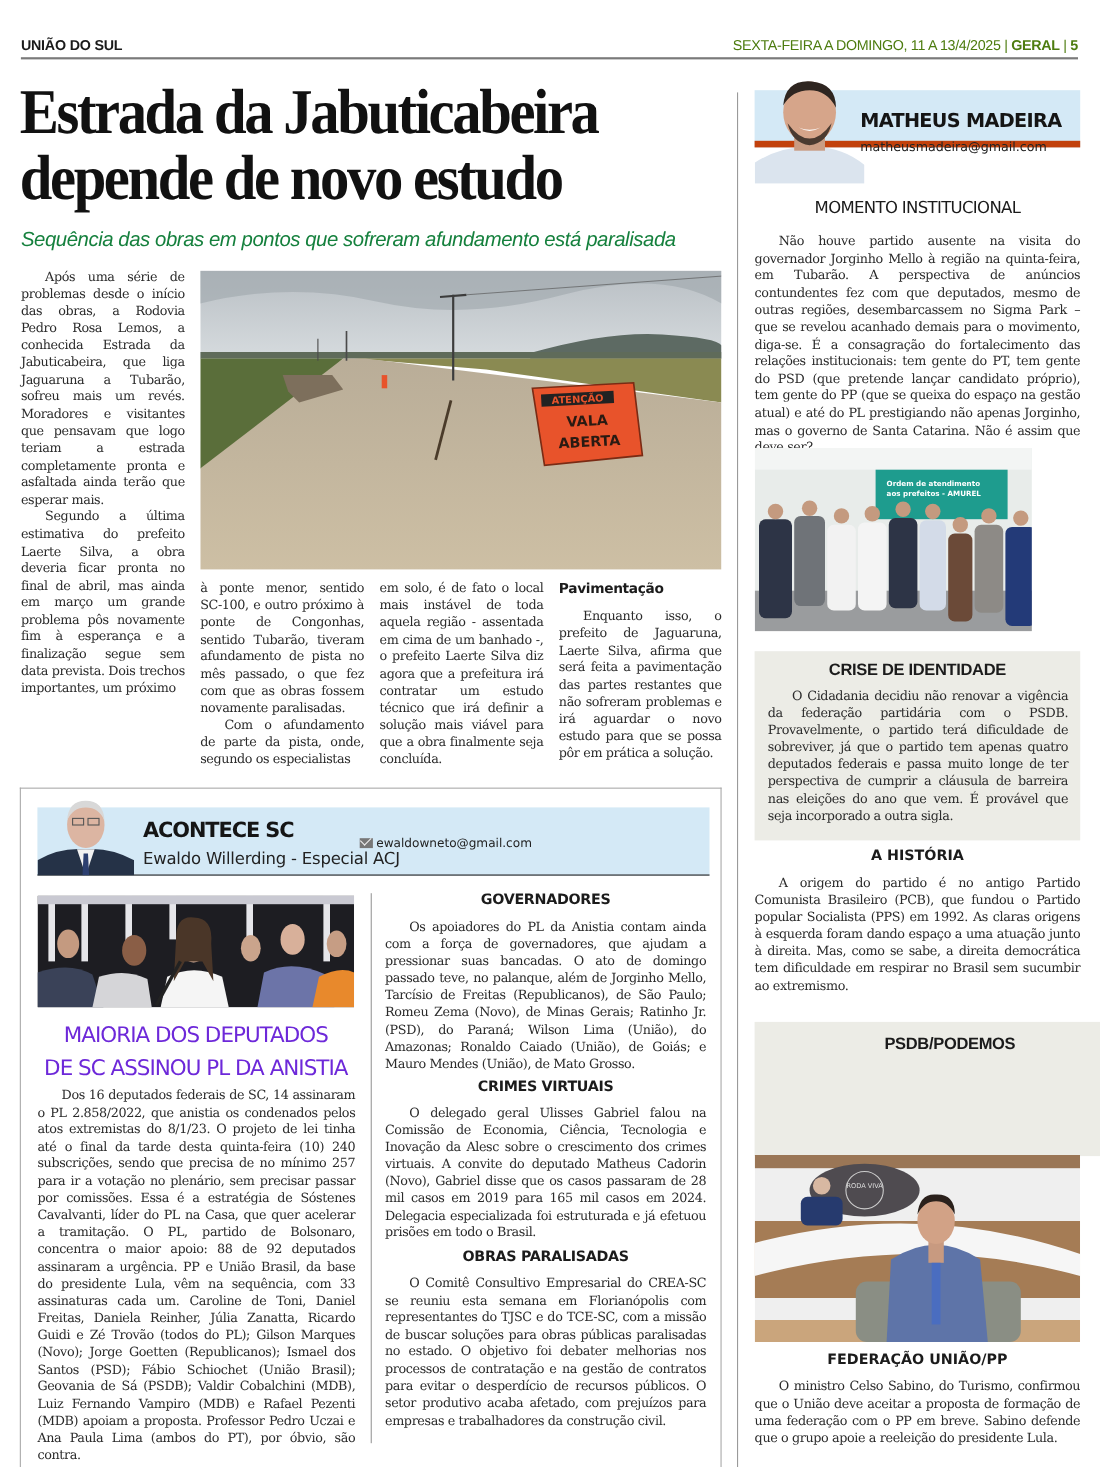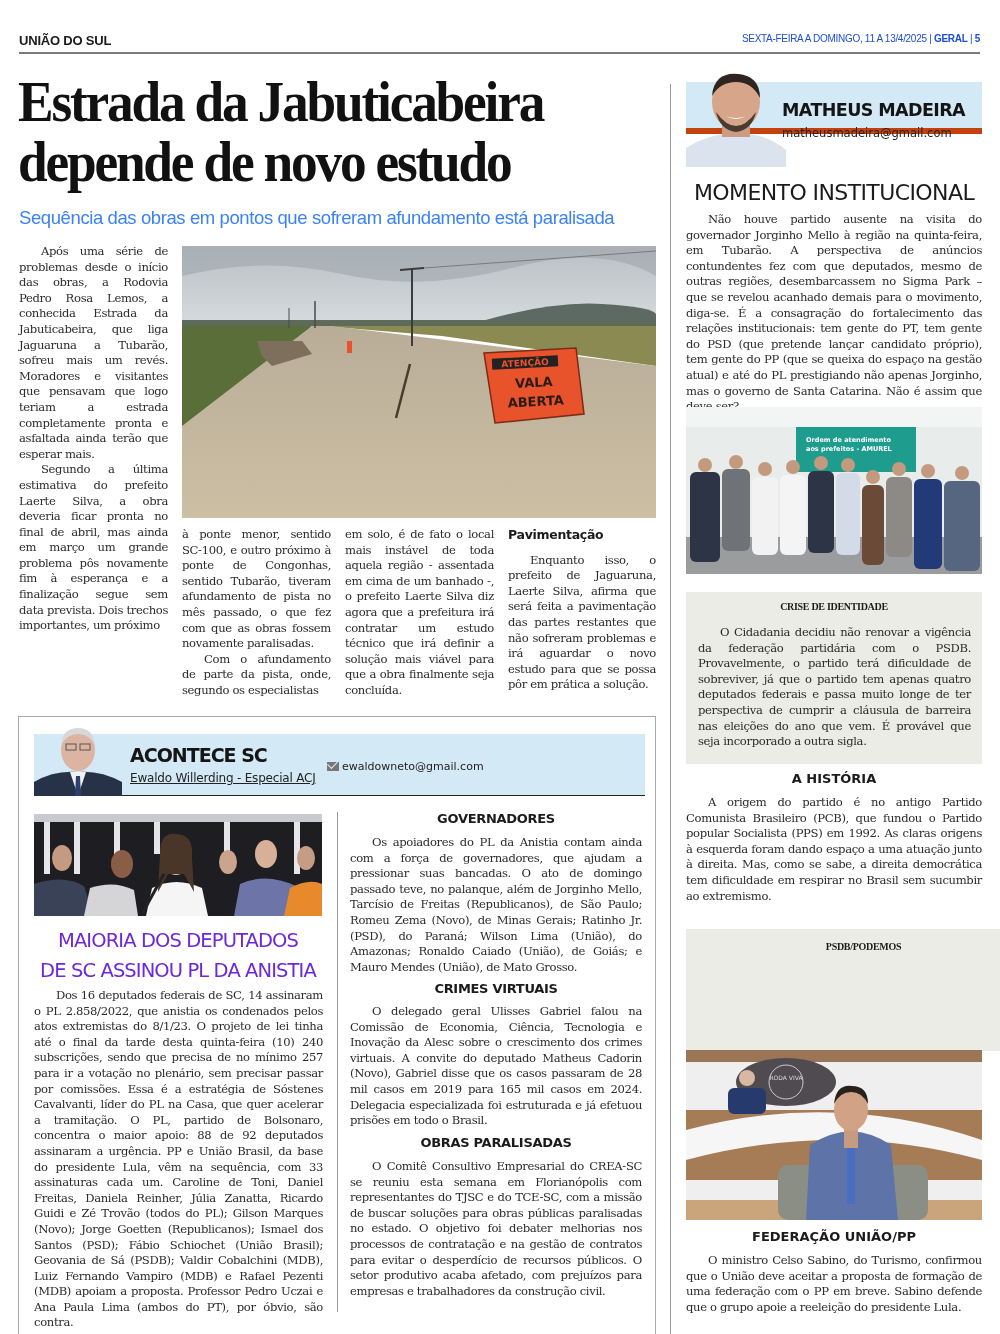--- a/index.html
+++ b/index.html
@@ -3,27 +3,27 @@
 <meta charset="utf-8">
 <style>
   * { box-sizing: border-box; margin: 0; padding: 0; }
   html, body { width: 1000px; height: 1334px; background: #ffffff; overflow: hidden; }
   body { position: relative; font-family: "DejaVu Serif", serif; color: #222; }
 
   .abs { position: absolute; }
 
   
   .masthead-left { left: 19px; top: 33px; font-family: "Liberation Sans", sans-serif; font-weight: bold; font-size: 13px; letter-spacing: -0.2px; color: #1a1a1a; }
-  .masthead-right { right: 20px; top: 33px; font-family: "Liberation Sans", sans-serif; font-size: 10px; color: #1d4ed8; letter-spacing: -0.3px; }
+  .masthead-right { right: 20px; top: 33px; font-family: "Liberation Sans", sans-serif; font-size: 13px; color: #4d7c0f; letter-spacing: -0.3px; }
   .masthead-right b { font-weight: bold; }
   .masthead-rule { left: 19px; right: 20px; top: 52px; height: 2px; background: #7a7a7a; }
 
   
   .headline { left: 18px; top: 72px; width: 640px; font-family: "Liberation Serif", serif; font-weight: bold; font-size: 58px; line-height: 60px; letter-spacing: -2.4px; color: #111; transform: scaleX(0.92); transform-origin: left top; }
-  .subhead { left: 19px; top: 207px; font-family: "Liberation Sans", sans-serif; font-size: 18.5px; color: #3b82f6; letter-spacing: -0.4px; }
+  .subhead { left: 19px; top: 207px; font-family: "Liberation Sans", sans-serif; font-size: 18.5px; color: #15803d; letter-spacing: -0.4px; font-style: italic; }
 
   
   .txt { font-family: "DejaVu Serif", serif; font-size: 11.6px; line-height: 15.6px; color: #2b2b2b; text-align: justify; hyphens: auto; letter-spacing: -0.35px; }
   .txt p { text-indent: 22px; }
   .col1 { left: 19px; top: 244px; width: 149px; }
   .col2 { left: 182px; top: 527px; width: 149px; }
   .col3 { left: 345px; top: 527px; width: 149px; }
   .col4 { left: 508px; top: 527px; width: 148px; }
   .col4 h3 { font-family: "DejaVu Sans", sans-serif; font-size: 12.5px; font-weight: bold; color: #1b1b1b; margin-bottom: 10px; letter-spacing: -0.3px; }
 
@@ -32,45 +32,45 @@
 
   
   .vdivider { left: 670px; top: 84px; width: 1px; height: 1250px; background: #9a9a9a; }
 
   
   .col-header { left: 686px; top: 82px; width: 296px; height: 52px; background: #d4e9f6; border-bottom: 6px solid #c2410c; }
   .col-header .name { position: absolute; left: 96px; top: 18px; font-family: "DejaVu Sans", sans-serif; font-weight: bold; font-size: 17.5px; color: #151515; letter-spacing: -0.6px; }
   .col-header .email { position: absolute; left: 96px; top: 44px; font-family: "DejaVu Sans", sans-serif; font-size: 11.5px; color: #222; }
   .portrait-mm { left: 686px; top: 68px; width: 100px; height: 99px; overflow: hidden; }
 
-  .right-title { left: 686px; top: 180px; width: 296px; text-align: center; font-family: "DejaVu Sans", sans-serif; font-size: 22px; color: #1b1b1b; letter-spacing: -0.6px; }
+  .right-title { left: 686px; top: 180px; width: 296px; text-align: center; font-family: "DejaVu Sans", sans-serif; font-size: 15px; color: #1b1b1b; letter-spacing: -0.6px; }
   .right-txt { left: 686px; width: 296px; }
   .rt1 { top: 212px; }
 
-  .group-photo { left: 686px; top: 407px; width: 296px; height: 167px; overflow: hidden; }
+  .group-photo { left: 686px; top: 407px; width: 252px; height: 167px; overflow: hidden; }
 
   .boxgray { background: #ececE6; }
   .box1 { left: 686px; top: 592px; width: 296px; height: 172px; }
   .box2 { left: 686px; top: 929px; width: 355px; height: 122px; }
-  .box-h { position: absolute; left: 0; width: 100%; text-align: center; font-family: Liberation Serif, serif; font-weight: bold; font-size: 10px; color: #1b1b1b; letter-spacing: -0.3px; }
+  .box-h { position: absolute; left: 0; width: 100%; text-align: center; font-family: Liberation Sans, sans-serif; font-weight: bold; font-size: 15px; color: #1b1b1b; letter-spacing: -0.3px; }
   .box-t { position: absolute; left: 12px; width: 273px; }
 
   .h-historia { left: 686px; top: 771px; width: 296px; text-align: center; font-family: "DejaVu Sans", sans-serif; font-weight: bold; font-size: 13px; color: #1b1b1b; }
   .rt-historia { top: 795px; }
 
   .sabino-photo { left: 686px; top: 1050px; width: 296px; height: 170px; overflow: hidden; }
   .h-federacao { left: 686px; top: 1229px; width: 296px; text-align: center; font-family: "DejaVu Sans", sans-serif; font-weight: bold; font-size: 13px; color: #1b1b1b; }
   .rt-federacao { top: 1253px; }
 
   
   .frame { left: 18px; top: 716px; width: 638px; height: 620px; border: 1px solid #aaa; border-bottom: none; }
   .ac-header { left: 34px; top: 734px; width: 611px; height: 62px; background: #d4e9f6; border-bottom: 1.5px solid #222; }
   .ac-portrait { left: 34px; top: 724px; width: 88px; height: 72px; overflow: hidden; }
   .ac-title { left: 130px; top: 744px; font-family: "DejaVu Sans", sans-serif; font-weight: bold; font-size: 19px; letter-spacing: -1px; color: #151515; }
-  .ac-author { left: 130px; top: 771px; font-family: "DejaVu Sans", sans-serif; font-size: 12px; color: #222; letter-spacing: -0.2px; text-decoration: underline; }
+  .ac-author { left: 130px; top: 771px; font-family: "DejaVu Sans", sans-serif; font-size: 15px; color: #222; letter-spacing: -0.2px; }
   .ac-email { left: 327px; top: 760px; font-family: "DejaVu Sans", sans-serif; font-size: 11px; color: #222; display: flex; align-items: center; gap: 3px; }
   .mail-icon { width: 12px; height: 9px; background: #777; position: relative; display: inline-block; }
   .mail-icon::after { content: ""; position: absolute; left: 1px; top: 0; width: 8px; height: 5px; border-left: 1px solid #eee; border-bottom: 1px solid #eee; transform: rotate(-45deg) translate(1px, -1px); }
 
   .plenario-photo { left: 34px; top: 814px; width: 288px; height: 102px; overflow: hidden; }
   .midv { left: 337px; top: 812px; width: 1px; height: 500px; background: #9a9a9a; }
 
   .maioria-title { left: 34px; top: 926px; width: 288px; text-align: center; font-family: "DejaVu Sans", sans-serif; font-size: 19.5px; line-height: 30px; color: #6d28d9; letter-spacing: -0.9px; }
   .maioria-txt { left: 34px; top: 988px; width: 289px; }
 

